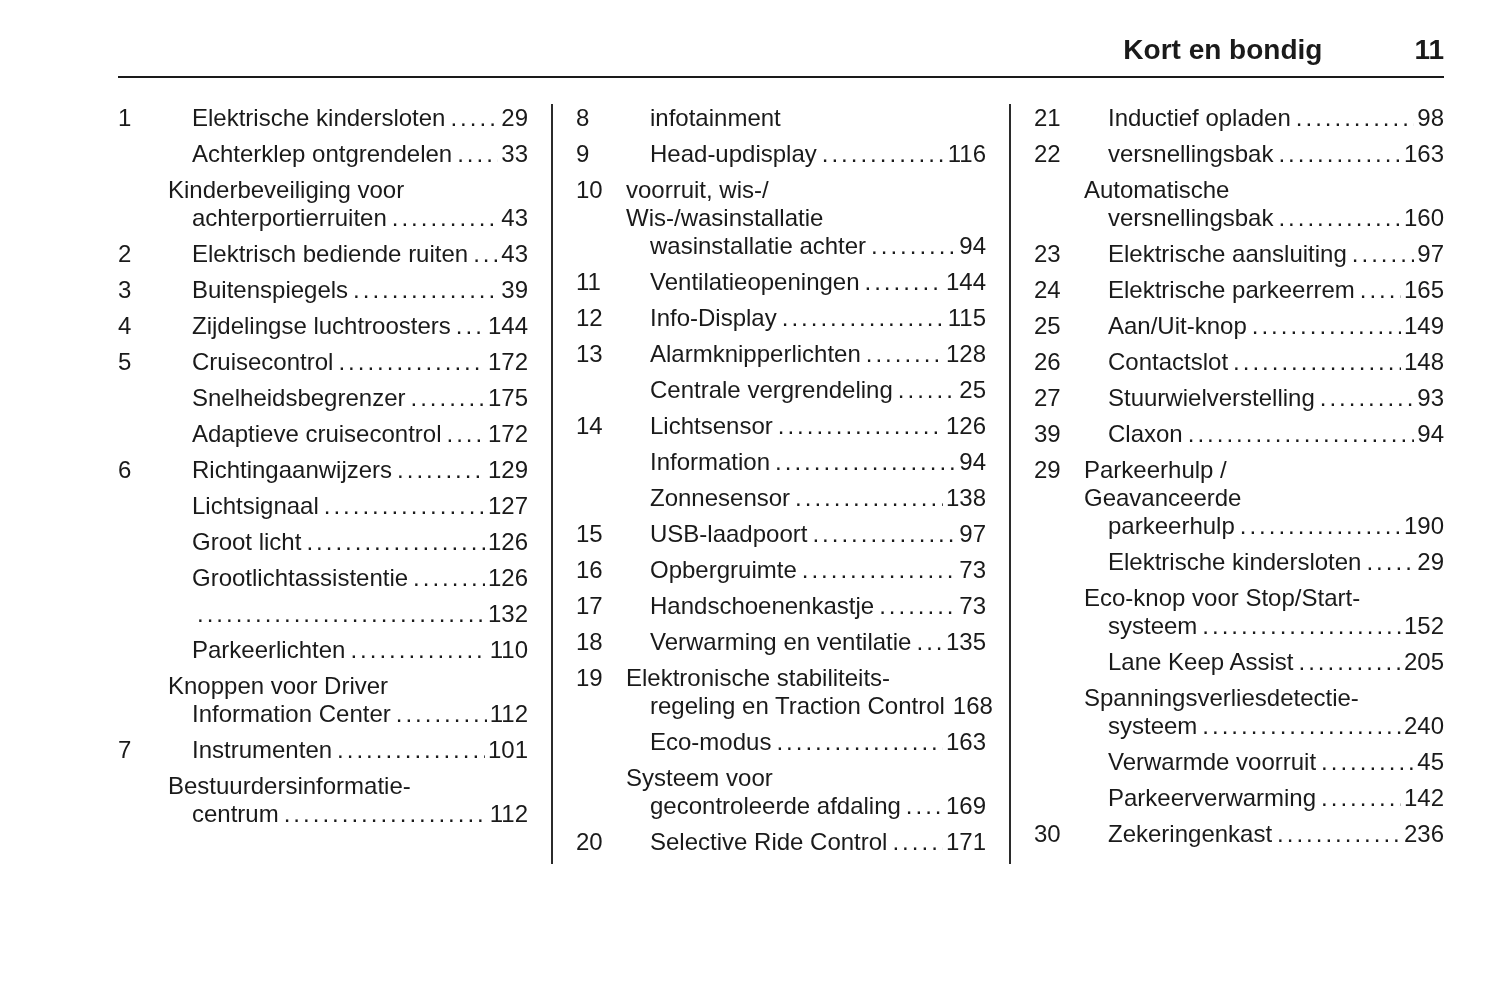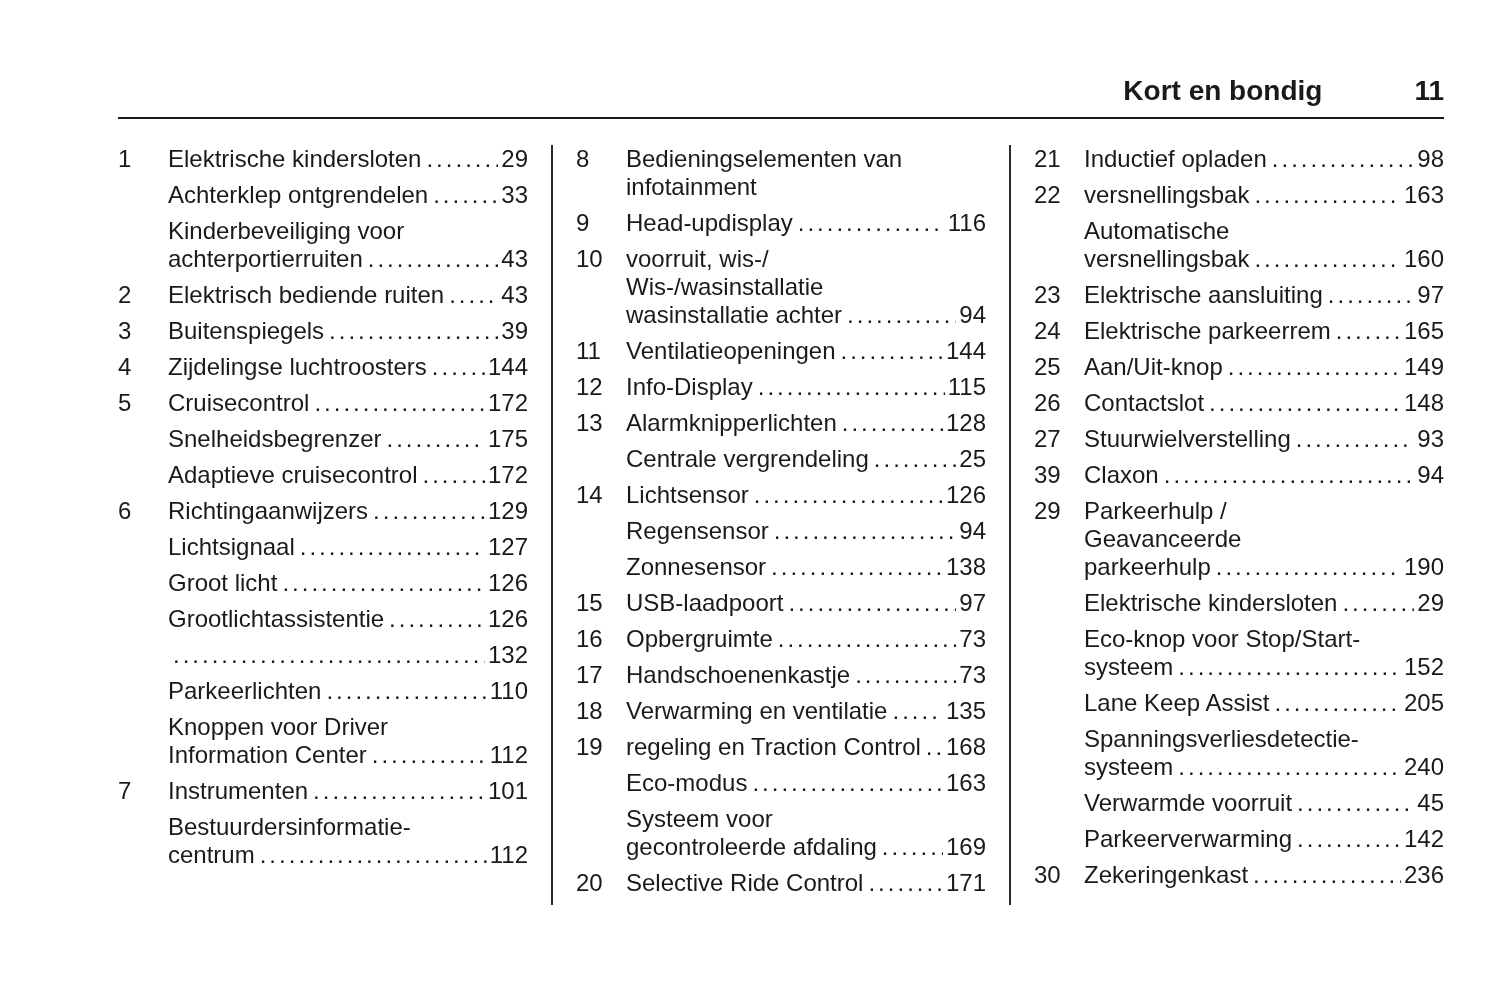--- a/index.html
+++ b/index.html
@@ -21,21 +21,20 @@
     align-items: baseline;
     padding-top: 34px;
     padding-bottom: 10px;
     border-bottom: 2px solid #1a1a1a;
   }
   .title {
     font-size: 28px;
     font-weight: bold;
     margin-right: 92px;
     white-space: nowrap;
-    margin-top: 41px;
   }
   .pageno {
     font-size: 28px;
     font-weight: bold;
     white-space: nowrap;
   }
   .columns {
     display: flex;
     align-items: stretch;
     margin-top: 26px;
@@ -56,20 +55,21 @@
   .num {
     width: 50px;
     flex: none;
     line-height: 28px;
   }
   .body { flex: 1; min-width: 0; }
   .line { line-height: 28px; }
   .line.last {
     display: flex;
     align-items: center;
+    margin-left: 24px;
   }
   .lbl { flex: none; white-space: nowrap; }
   .leader {
     flex: 1;
     min-width: 0;
     overflow: hidden;
     white-space: nowrap;
     letter-spacing: 3px;
     margin-left: 5px;
     margin-right: 3px;
@@ -267,21 +267,20 @@
               <span class="page">112</span>
             </div>
           </div>
         </div>
       </div>
       <div class="divider"></div>
       <div class="col">
         <div class="entry">
           <div class="num">8</div>
           <div class="body">
-            <div class="line"><span class="lbl">Bedieningselementen van</span></div>
             <div class="line last">
               <span class="lbl">infotainment</span>
             </div>
           </div>
         </div>
         <div class="entry">
           <div class="num">9</div>
           <div class="body">
             <div class="line last">
               <span class="lbl">Head-updisplay</span>
@@ -349,21 +348,21 @@
               <span class="lbl">Lichtsensor</span>
               <span class="leader">......................................................................</span>
               <span class="page">126</span>
             </div>
           </div>
         </div>
         <div class="entry sub">
           <div class="num"></div>
           <div class="body">
             <div class="line last">
-              <span class="lbl">Regensensor</span>
+              <span class="lbl">Information</span>
               <span class="leader">......................................................................</span>
               <span class="page">94</span>
             </div>
           </div>
         </div>
         <div class="entry sub">
           <div class="num"></div>
           <div class="body">
             <div class="line last">
               <span class="lbl">Zonnesensor</span>
@@ -408,20 +407,21 @@
             <div class="line last">
               <span class="lbl">Verwarming en ventilatie</span>
               <span class="leader">......................................................................</span>
               <span class="page">135</span>
             </div>
           </div>
         </div>
         <div class="entry">
           <div class="num">19</div>
           <div class="body">
+            <div class="line"><span class="lbl">Elektronische stabiliteits-</span></div>
             <div class="line last">
               <span class="lbl">regeling en Traction Control</span>
               <span class="leader">......................................................................</span>
               <span class="page">168</span>
             </div>
           </div>
         </div>
         <div class="entry sub">
           <div class="num"></div>
           <div class="body">

